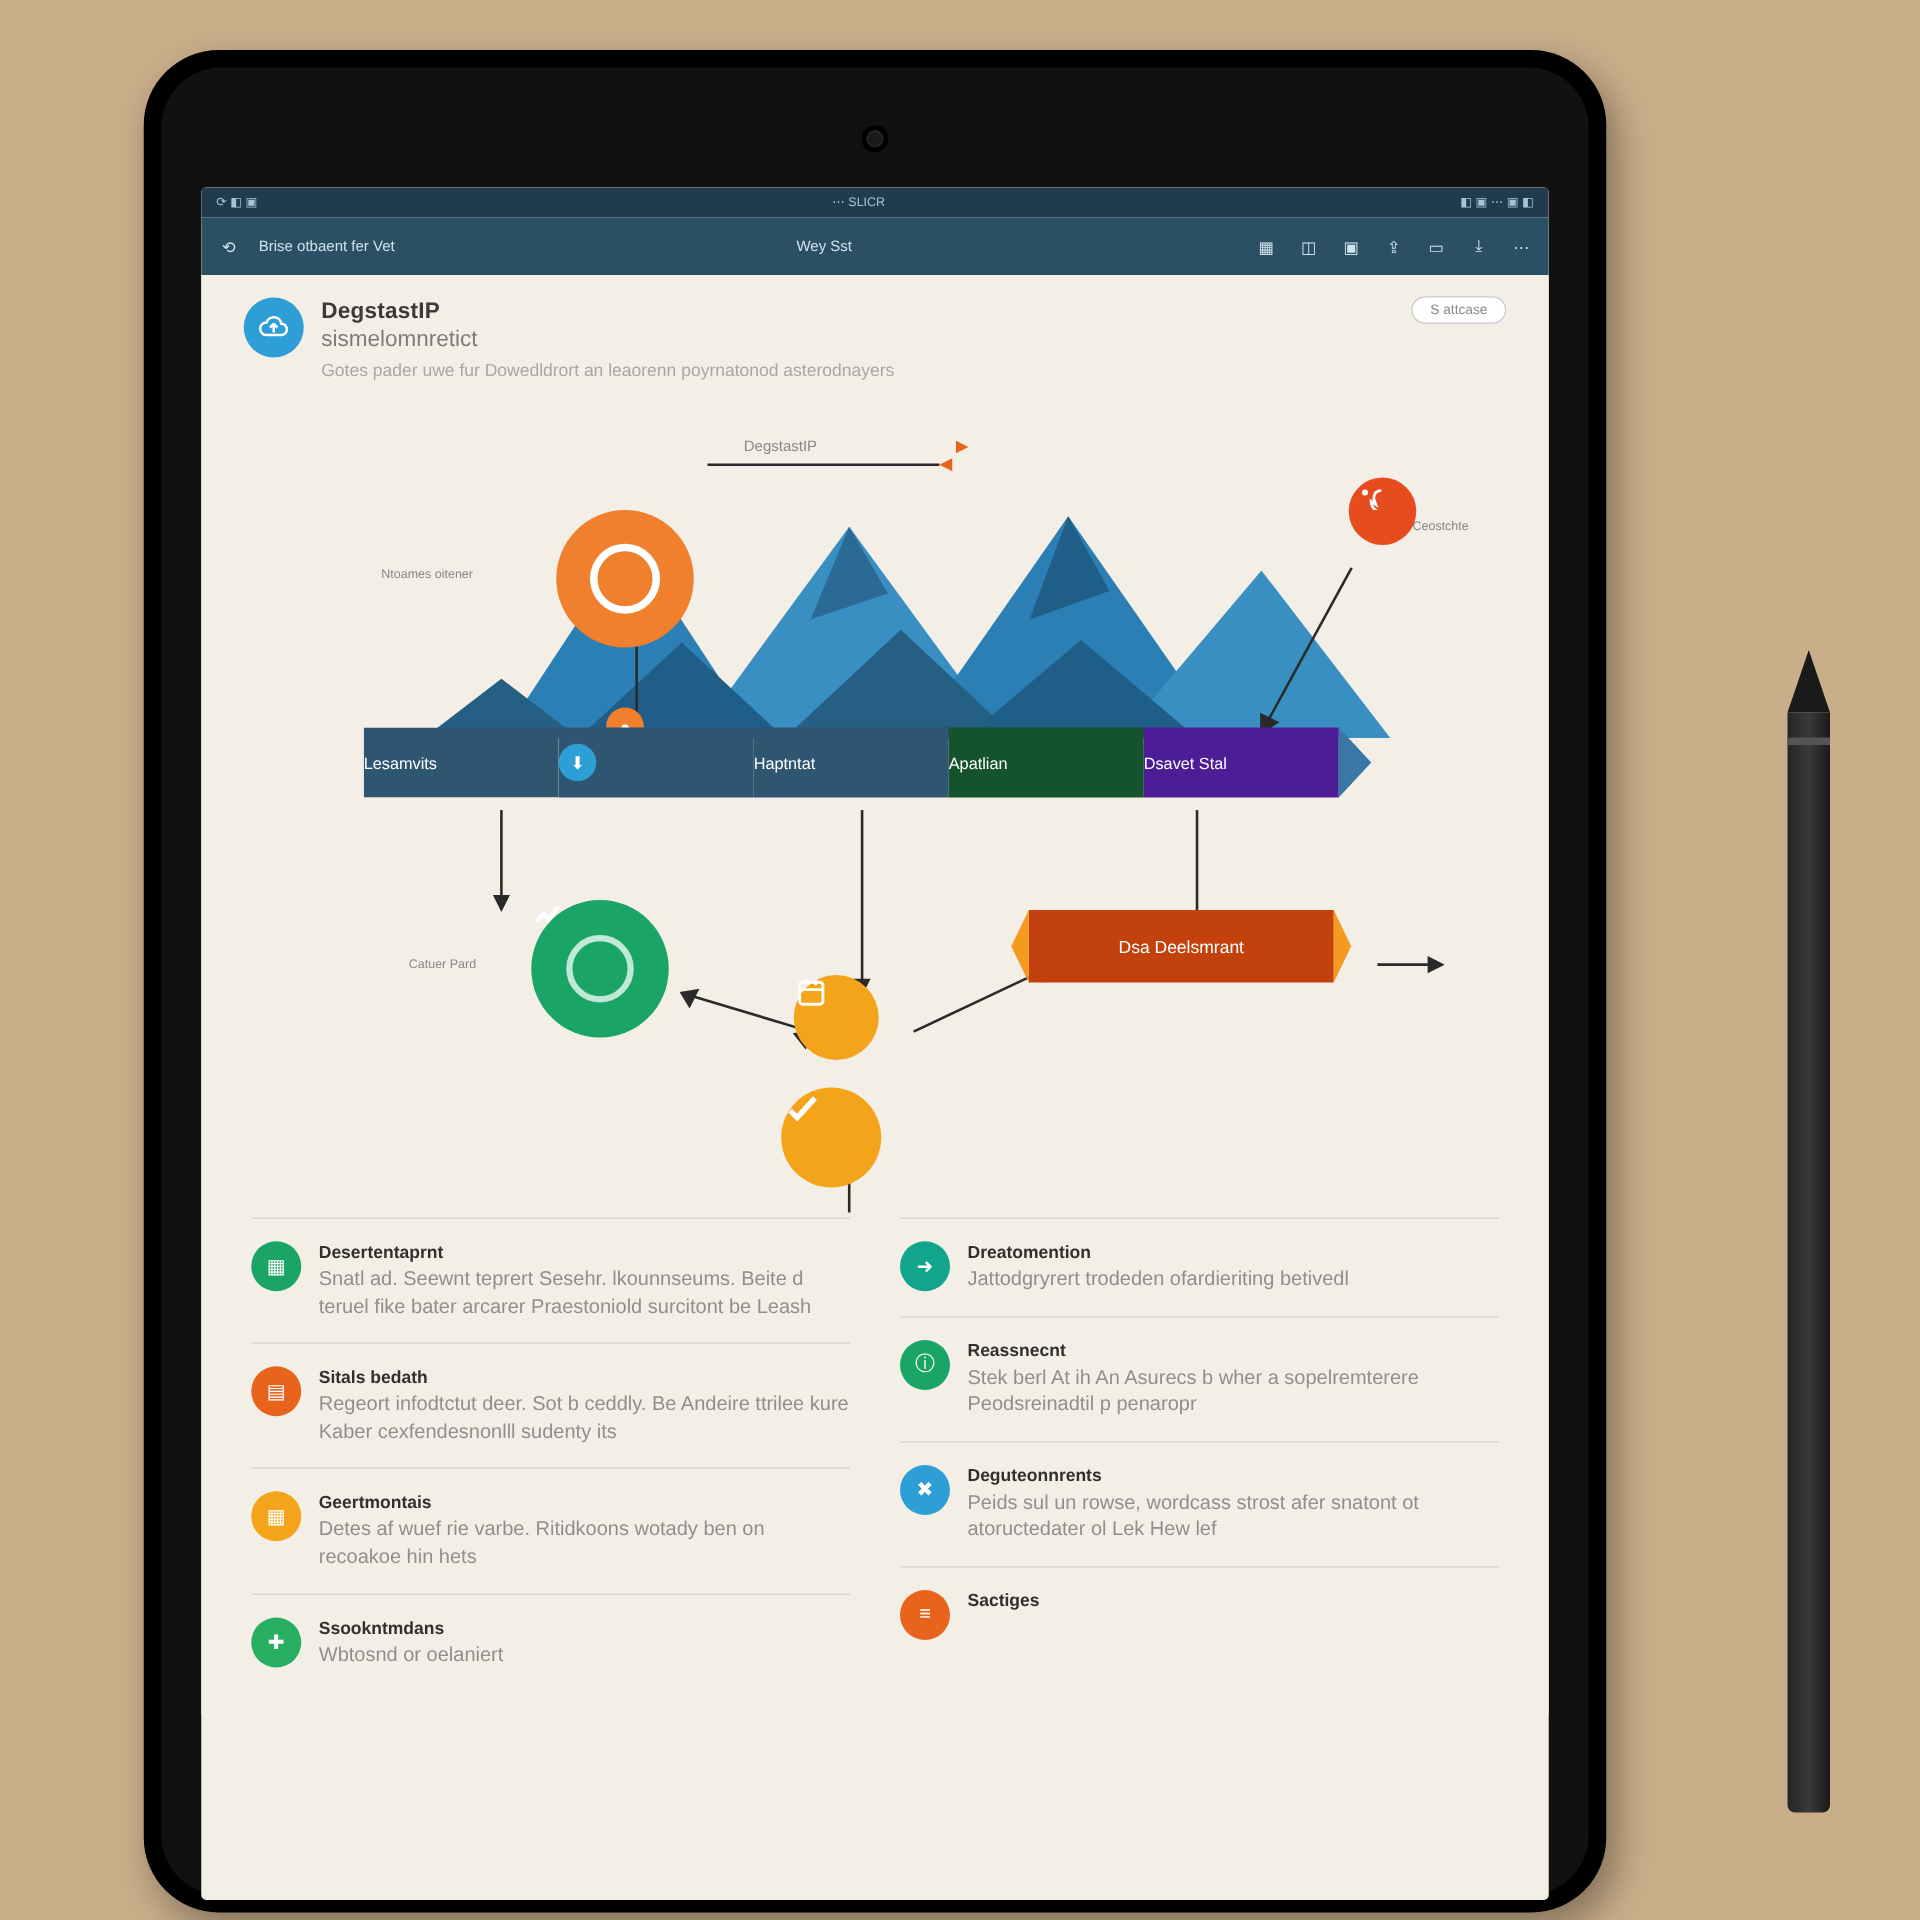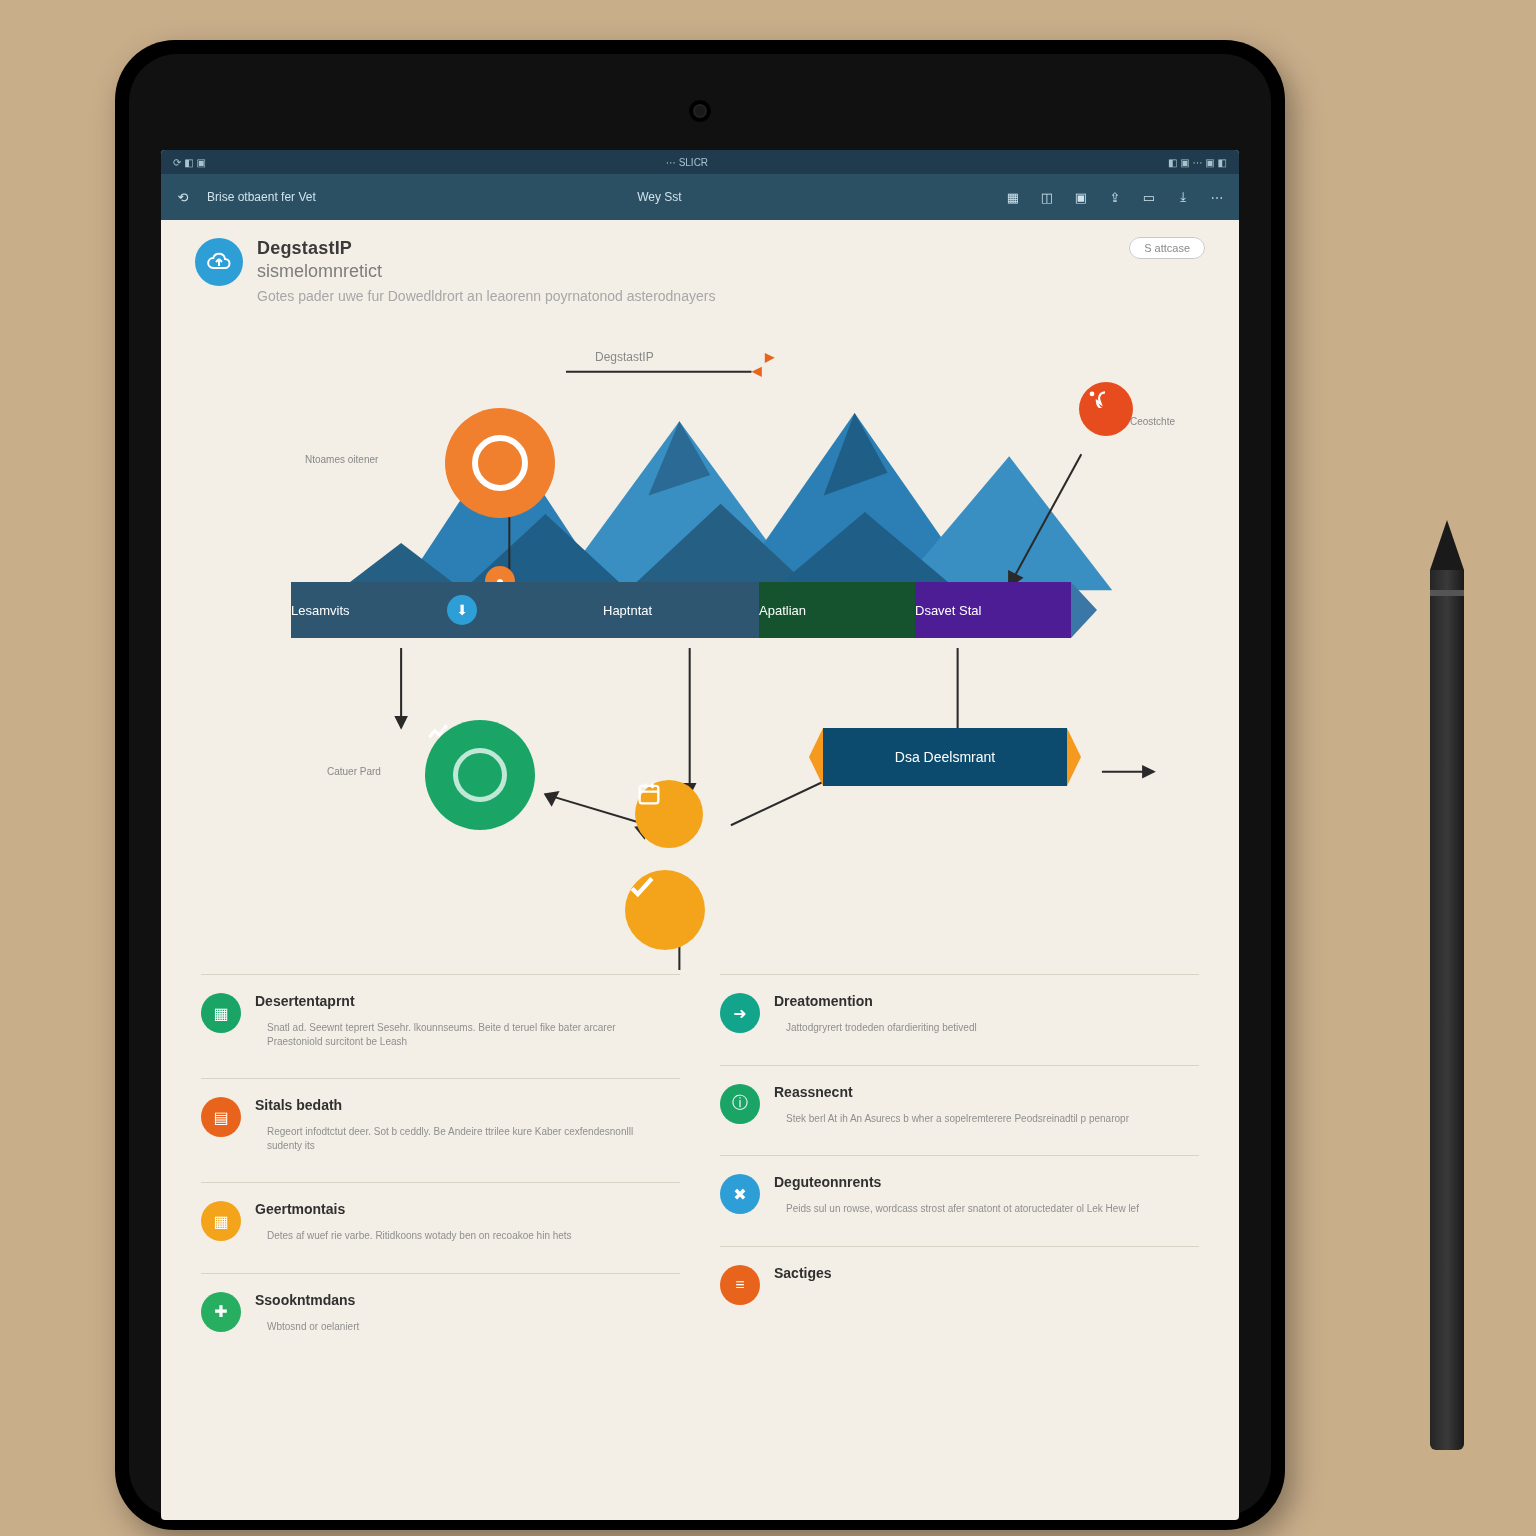--- a/index.html
+++ b/index.html
@@ -69,35 +69,35 @@
   .n-o{width:110px;height:110px;background:#f07f2e;left:250px;top:98px}
   .n-o .inner{width:44px;height:44px;border:6px solid #fff;border-radius:50%}
   .n-sp{width:54px;height:54px;background:#e74c1f;right:72px;top:72px}
   .n-g{width:110px;height:110px;background:#1aa566;left:230px;top:410px}
   .n-g .inner{width:44px;height:44px;border:5px solid #bfe8d6;border-radius:50%;
               display:flex;align-items:center;justify-content:center}
   .n-y{width:68px;height:68px;background:#f4a41a;left:440px;top:470px}
   .n-y2{width:80px;height:80px;background:#f4a41a;left:430px;top:560px}
   .block{position:absolute;left:628px;top:418px;width:244px;height:58px;
          display:flex;align-items:center;justify-content:center;color:#fff;
-         background:#0c4a6e;font-size:14px}
+         background:#c2410c;font-size:14px}
   .block::before,.block::after{content:"";position:absolute;width:0;height:0;
         border-top:29px solid transparent;border-bottom:29px solid transparent}
   .block::before{left:-14px;border-right:14px solid #f59a1f}
   .block::after{right:-14px;border-left:14px solid #f59a1f}
 
   
   .cols{display:flex;gap:40px;margin:24px 6px 0}
   .col{flex:1}
   .item{display:flex;gap:14px;padding:18px 0;border-top:1px solid #d9d2c5}
   .item:first-child{border-top:1px solid #d9d2c5}
   .ic{width:40px;height:40px;border-radius:50%;flex:0 0 40px;
       display:flex;align-items:center;justify-content:center;color:#fff;font-size:16px}
   .item h3{margin:0 0 4px 0;font-size:14px;color:#303030}
-  .item p{margin:12px;font-size:10px;color:#8f8f8f;line-height:1.35}
+  .item p{margin:0;font-size:16px;color:#8f8f8f;line-height:1.35}
   .c-green{background:#1aa566}.c-teal{background:#12a58c}.c-orange{background:#e8641c}
   .c-blue{background:#2e9fd6}.c-amber{background:#f4a41a}.c-green2{background:#27ae60}
 
   
   .stylus{position:absolute;right:72px;top:520px;width:34px;height:980px}
   .stylus .tip{width:0;height:0;border-left:17px solid transparent;
                border-right:17px solid transparent;border-bottom:50px solid #1a1a1a}
   .stylus .body{width:34px;height:880px;background:linear-gradient(90deg,#252525,#3a3a3a,#1a1a1a);
                 border-radius:0 0 6px 6px}
   .stylus .band{position:absolute;top:70px;width:34px;height:6px;background:#555}

